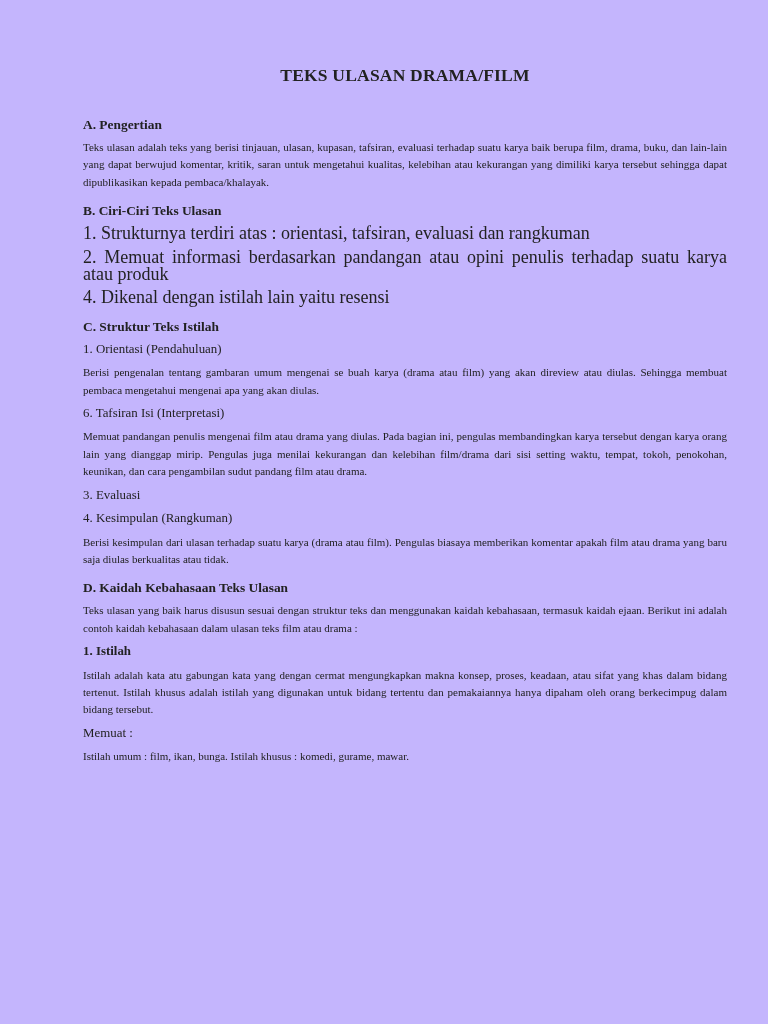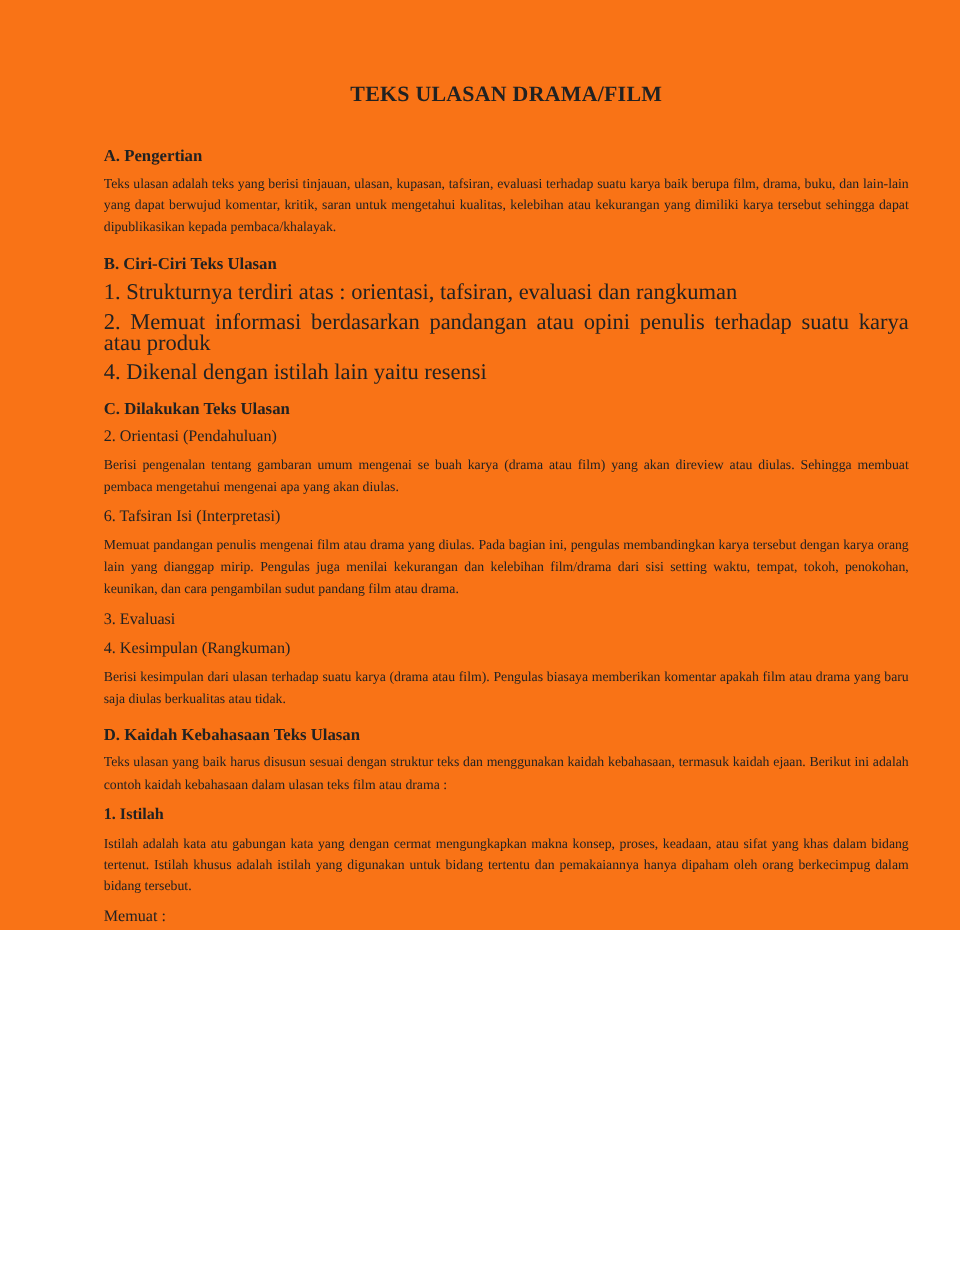--- a/index.html
+++ b/index.html
@@ -3,22 +3,22 @@
 <meta charset="utf-8">
 <style>
   html, body {
     margin: 0;
     padding: 0;
     background: #ffffff;
   }
   .doc-page {
     position: relative;
     width: 768px;
-    height: 744px;
-    background: #f97316;
+    height: 1024px;
+    background: #c4b5fd;
     box-sizing: border-box;
     padding: 64px 41px 0 83px;
     color: #222222;
     font-family: "Liberation Serif", "DejaVu Serif", serif;
     overflow: hidden;
   }
   .doc-title {
     text-align: center;
     font-weight: bold;
     font-size: 17.5px;
@@ -64,23 +64,23 @@
   <h1 class="doc-title">TEKS ULASAN DRAMA/FILM</h1>
 
   <div class="section-heading">A. Pengertian</div>
   <p class="body-par indent">Teks ulasan adalah teks yang berisi tinjauan, ulasan, kupasan, tafsiran, evaluasi terhadap suatu karya baik berupa film, drama, buku, dan lain-lain yang dapat berwujud komentar, kritik, saran untuk mengetahui kualitas, kelebihan atau kekurangan yang dimiliki karya tersebut sehingga dapat dipublikasikan kepada pembaca/khalayak.</p>
 
   <div class="section-heading">B. Ciri-Ciri Teks Ulasan</div>
   <p class="list-item indent">1. Strukturnya terdiri atas : orientasi, tafsiran, evaluasi dan rangkuman</p>
   <p class="list-item indent">2. Memuat informasi berdasarkan pandangan atau opini penulis terhadap suatu karya atau produk</p>
   <p class="list-item indent">4. Dikenal dengan istilah lain yaitu resensi</p>
 
-  <div class="section-heading">C. Dilakukan Teks Ulasan</div>
+  <div class="section-heading">C. Struktur Teks Istilah</div>
 
-  <div class="sub-title indent">2. Orientasi (Pendahuluan)</div>
+  <div class="sub-title indent">1. Orientasi (Pendahuluan)</div>
   <p class="body-par indent">Berisi pengenalan tentang gambaran umum mengenai se buah karya (drama atau film) yang akan direview atau diulas. Sehingga membuat pembaca mengetahui mengenai apa yang akan diulas.</p>
 
   <div class="sub-title indent">6. Tafsiran Isi (Interpretasi)</div>
   <p class="body-par indent">Memuat pandangan penulis mengenai film atau drama yang diulas. Pada bagian ini, pengulas membandingkan karya tersebut dengan karya orang lain yang dianggap mirip. Pengulas juga menilai kekurangan dan kelebihan film/drama dari sisi setting waktu, tempat, tokoh, penokohan, keunikan, dan cara pengambilan sudut pandang film atau drama.</p>
 
   <div class="sub-title indent">3. Evaluasi</div>
 
   <div class="sub-title indent">4. Kesimpulan (Rangkuman)</div>
   <p class="body-par indent">Berisi kesimpulan dari ulasan terhadap suatu karya (drama atau film). Pengulas biasaya memberikan komentar apakah film atau drama yang baru saja diulas berkualitas atau tidak.</p>
 

